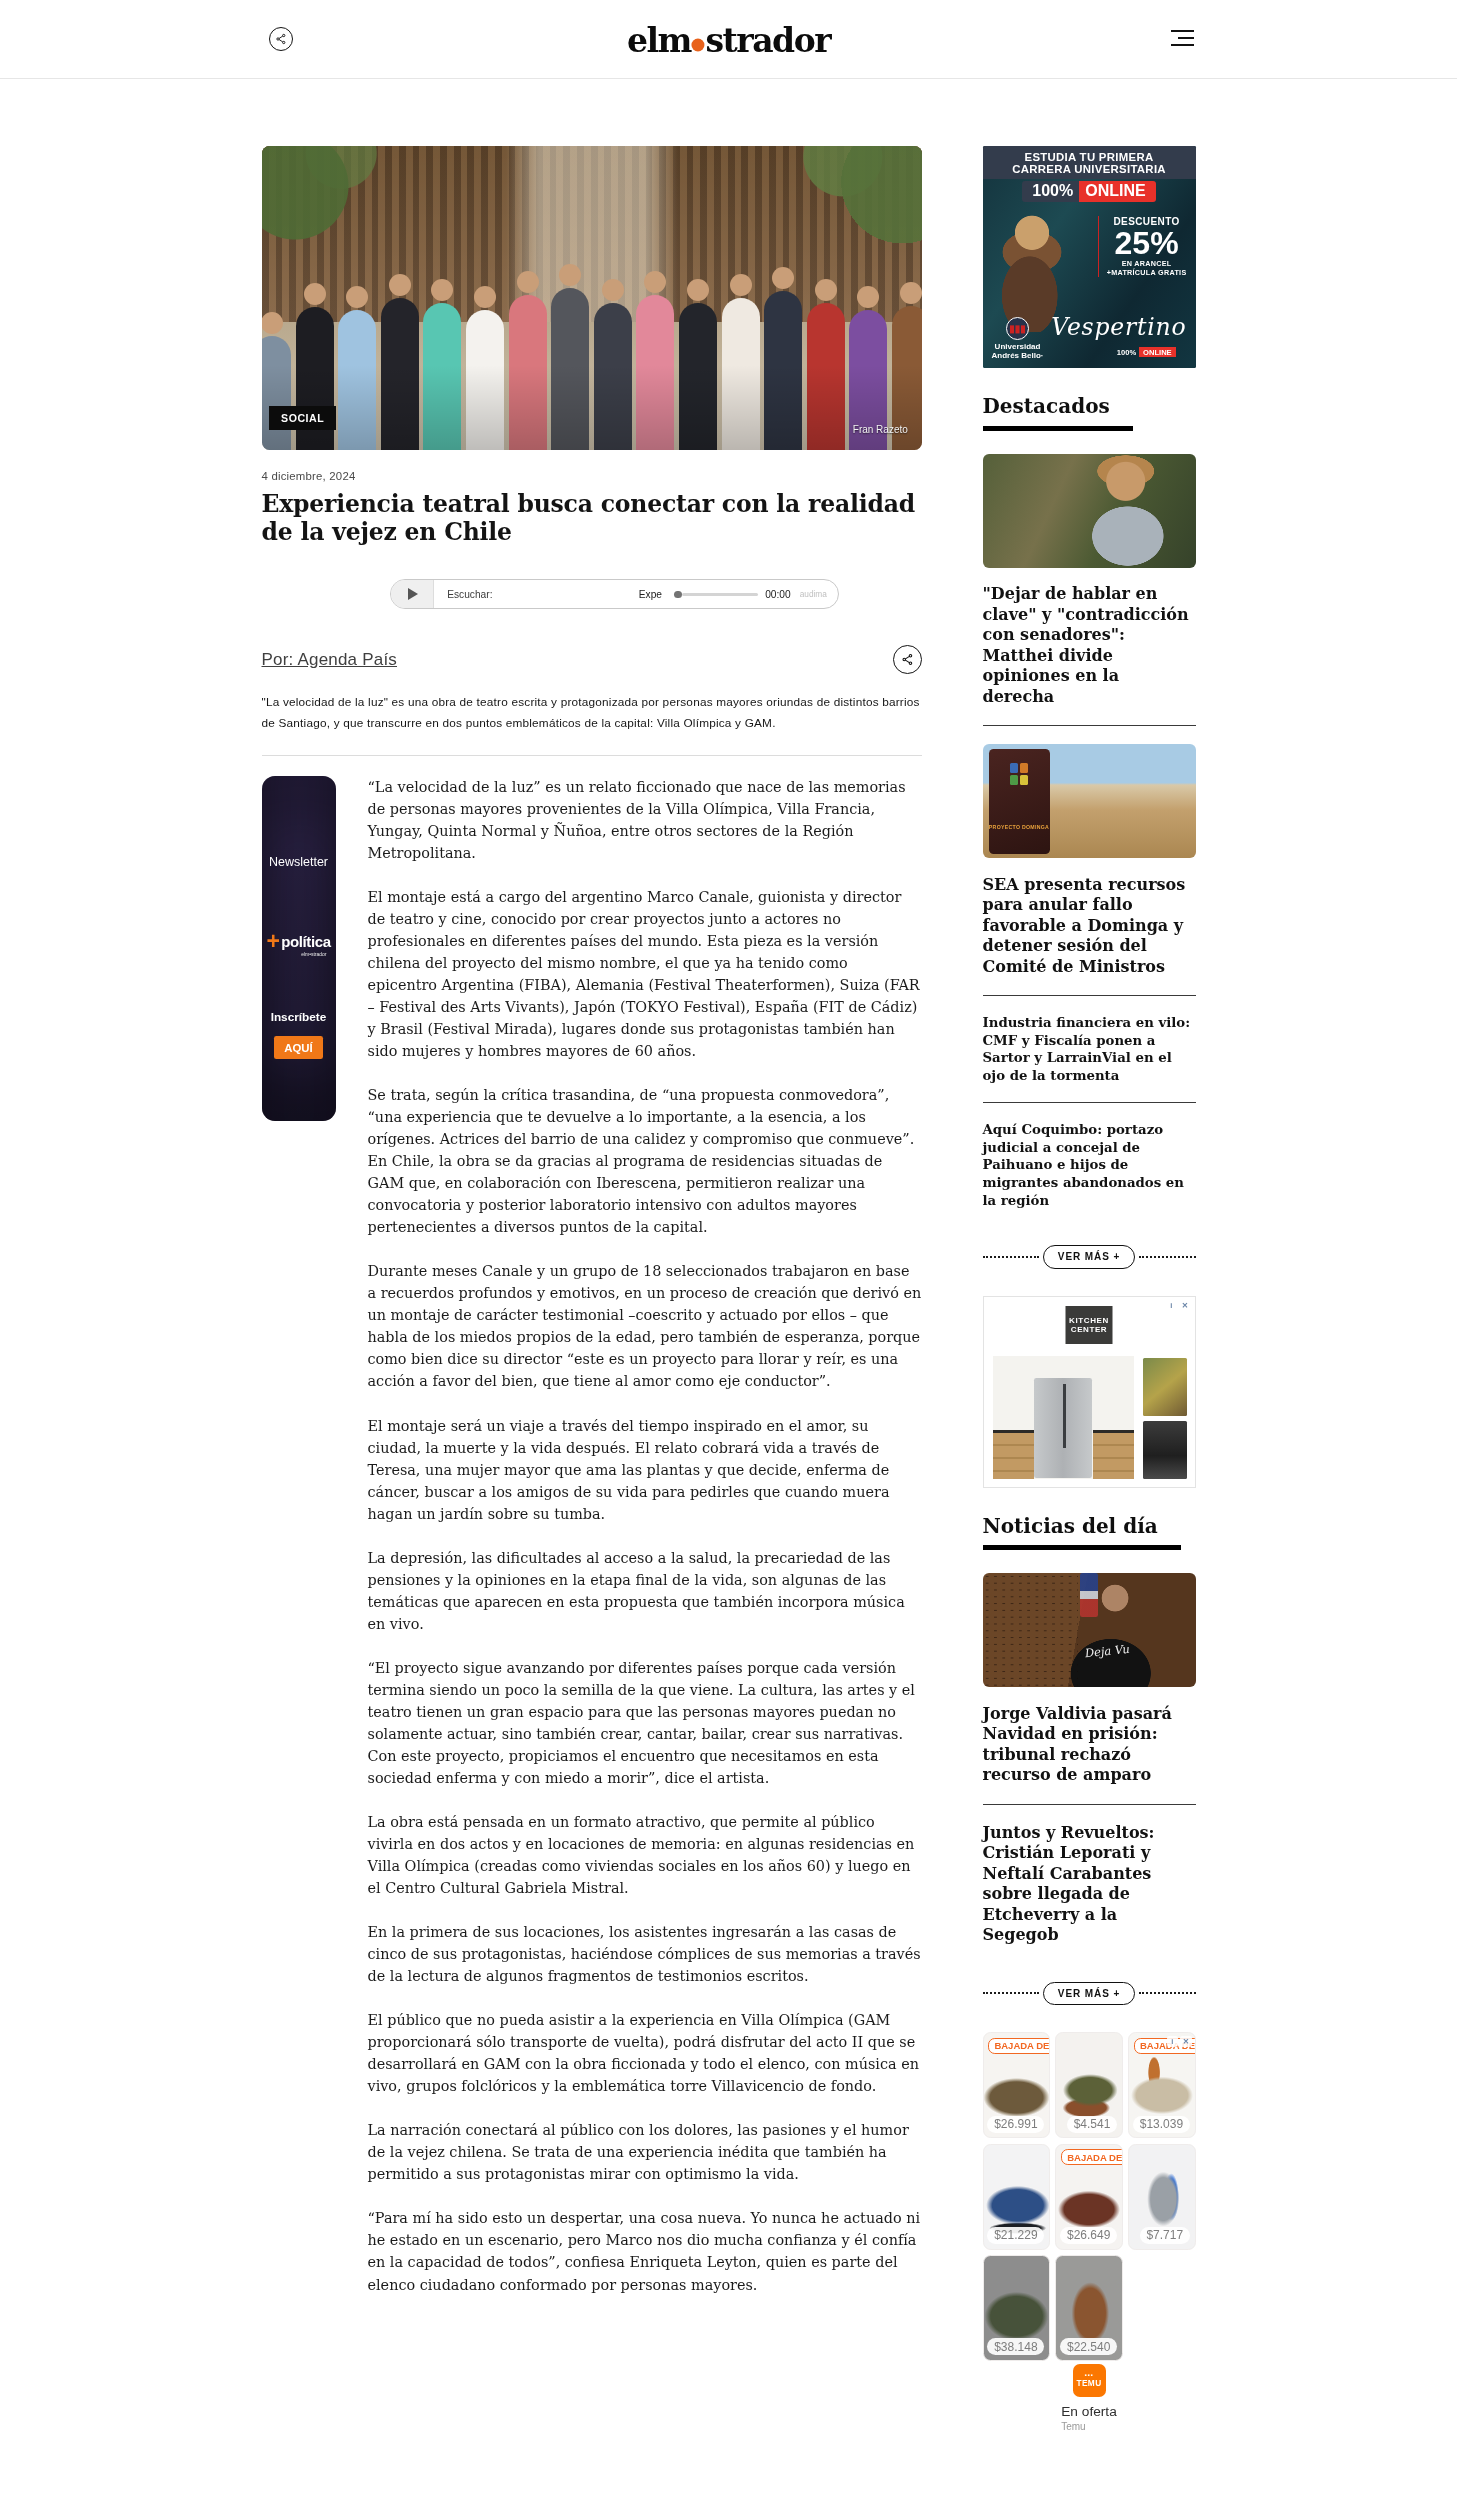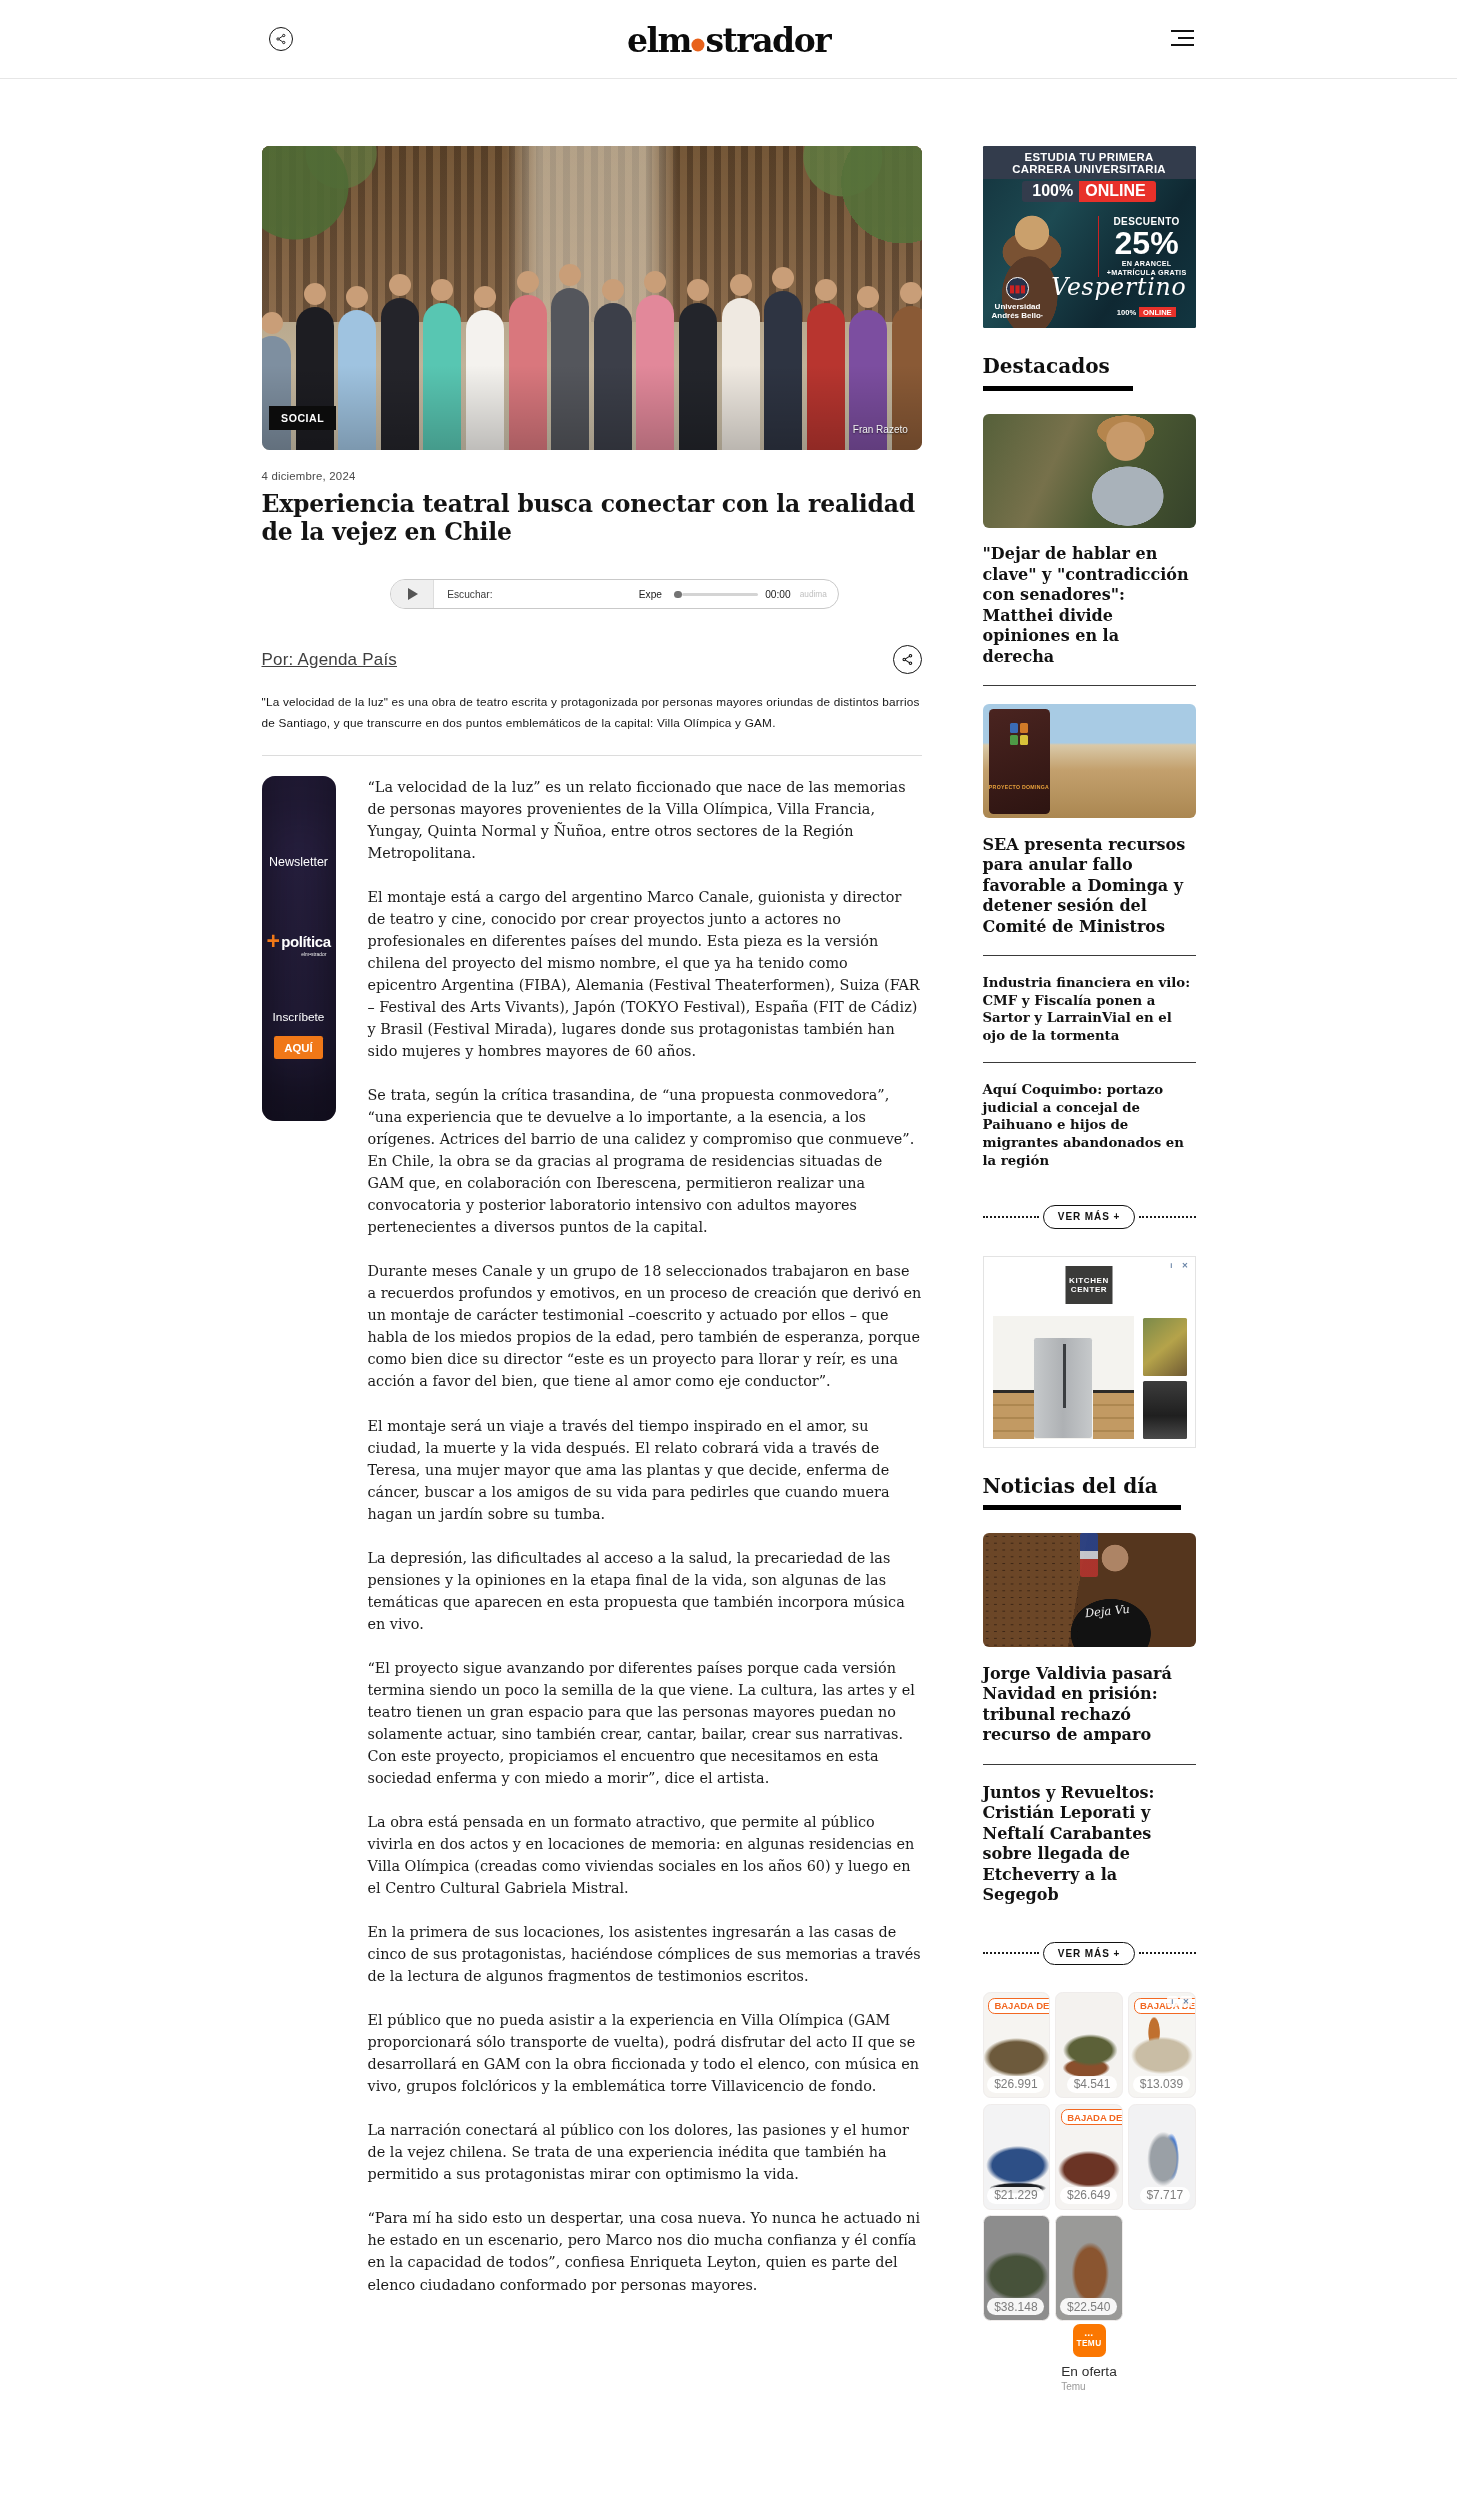--- a/index.html
+++ b/index.html
@@ -96,26 +96,26 @@
   
   .newsletter { position:absolute; left:0; top:20px; width:74px; height:345px; cursor:pointer;
                 background:linear-gradient(180deg,#2b2245 0%,#241d3a 45%,#1d1830 100%);
                 display:flex; flex-direction:column; align-items:center; border-radius:13px;
                 box-shadow:inset 0 -46px 46px rgba(0,0,0,.35), inset 0 46px 46px rgba(0,0,0,.25); }
   .nl-title { margin-top:79px; color:#fff; font-size:12.5px; font-weight:400; }
   .nl-brand { margin-top:64px; display:flex; align-items:center; }
   .nl-plus { color:#f07818; font-size:23px; font-weight:800; line-height:15px; margin-right:1.5px; }
   .nl-pol { color:#fff; font-size:15px; font-weight:800; letter-spacing:-0.4px; }
   .nl-sub { width:100%; text-align:right; padding-right:9px; color:#e8e8e8; font-size:5px; margin-top:1.5px; }
-  .nl-cta { margin-top:53px; color:#fff; font-size:11.8px; font-weight:400; }
+  .nl-cta { margin-top:53px; color:#fff; font-size:11.8px; font-weight:700; }
   .nl-btn { margin-top:12px; background:#f07818; color:#fff; font-weight:700; font-size:11.4px;
             padding:5.3px 10.6px; border-radius:2.3px; cursor:pointer; }
 
   
-  .side-ad-unab { height:182px; border-radius:1.5px; overflow:hidden; position:relative; cursor:pointer;
+  .side-ad-unab { height:222px; border-radius:1.5px; overflow:hidden; position:relative; cursor:pointer;
                   background:linear-gradient(125deg,#14333d 0%,#1d4a52 35%,#0f2832 70%,#123641 100%); }
   .unab-band { background:#333c4c; text-align:center; padding:5.3px 0 3.8px; }
   .unab-band div { color:#fff; font-weight:800; font-size:11.4px; letter-spacing:0.3px; }
   .unab-online-row { display:flex; justify-content:center; margin-top:1.5px; }
   .unab-100 { background:#333c4c; color:#fff; font-weight:800; font-size:16px; padding:1.5px 6px 2.3px 10.6px; border-radius:3px 0 0 3px; }
   .unab-online { background:#e8312a; color:#fff; font-weight:800; font-size:16px; padding:1.5px 10.6px 2.3px 6px; border-radius:0 3px 3px 0; }
   .unab-woman { position:absolute; left:-7.6px; top:65px; width:114px; height:121px;
                 background:radial-gradient(circle at 50% 18%, #caa06c 0 16.7px, transparent 17.5px),
                            radial-gradient(ellipse 46px 65px at 48% 70%, #5a3b28 0 60%, rgba(90,59,40,0) 61%),
                            radial-gradient(ellipse 53px 38px at 50% 34%, #7a5233 0 55%, transparent 56%); }

